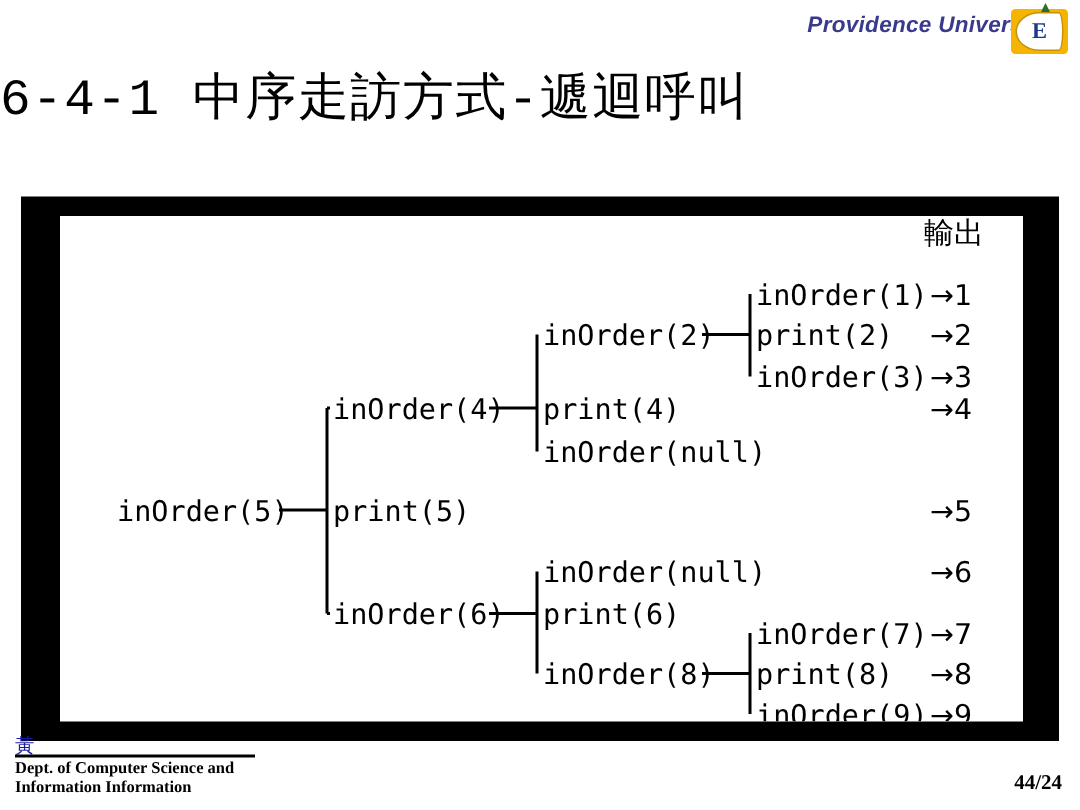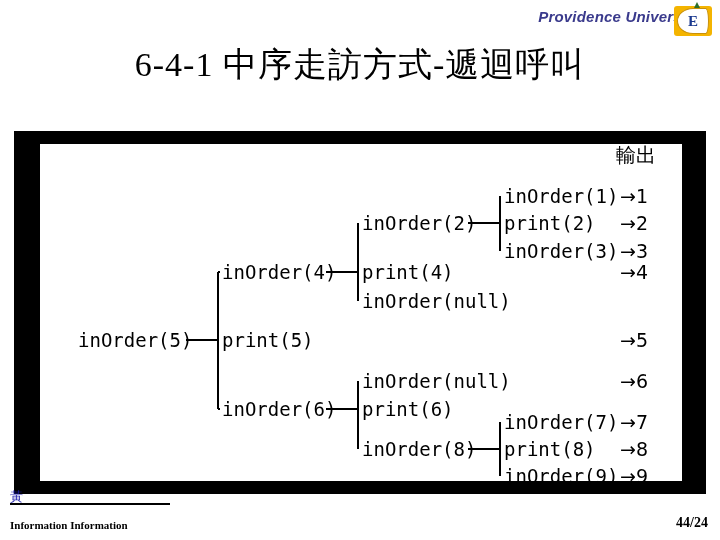--- a/index.html
+++ b/index.html
@@ -65,22 +65,21 @@
     border-right: 3px solid transparent;
     border-bottom: 6px solid #2b6e2b;
   }
 
   
   .slide-title {
     position: absolute;
     top: 42px;
     left: 0;
     width: 720px;
-    text-align: center;
-    font-family: Liberation Serif, serif;
+    font-family: Liberation Mono, monospace;
     font-size: 34px;
     color: #000000;
     letter-spacing: 1px;
     white-space: nowrap;
   }
 
   
   .image-frame {
     position: absolute;
     left: 14px;
@@ -207,16 +206,16 @@
           <text x="580" y="339" font-family="DejaVu Sans, Liberation Sans, sans-serif" font-size="19" fill="#000000">→9</text>
         </g>
       <text id="diagram-output-title" x="596" y="18" text-anchor="middle" font-family="DejaVu Sans, Liberation Sans, sans-serif" font-size="20" fill="#000000">輸出</text>
     </svg>
   </div>
 </div>
 
 <div class="footer-chinese">黃</div>
 <div class="footer-rule"></div>
 <div class="footer-dept">
-  <br>
+  <span>Dept. of Computer Science and</span><br>
   <span>Information Information</span>
 </div>
 <div class="footer-page">44/24</div>
 
 </body></html>

